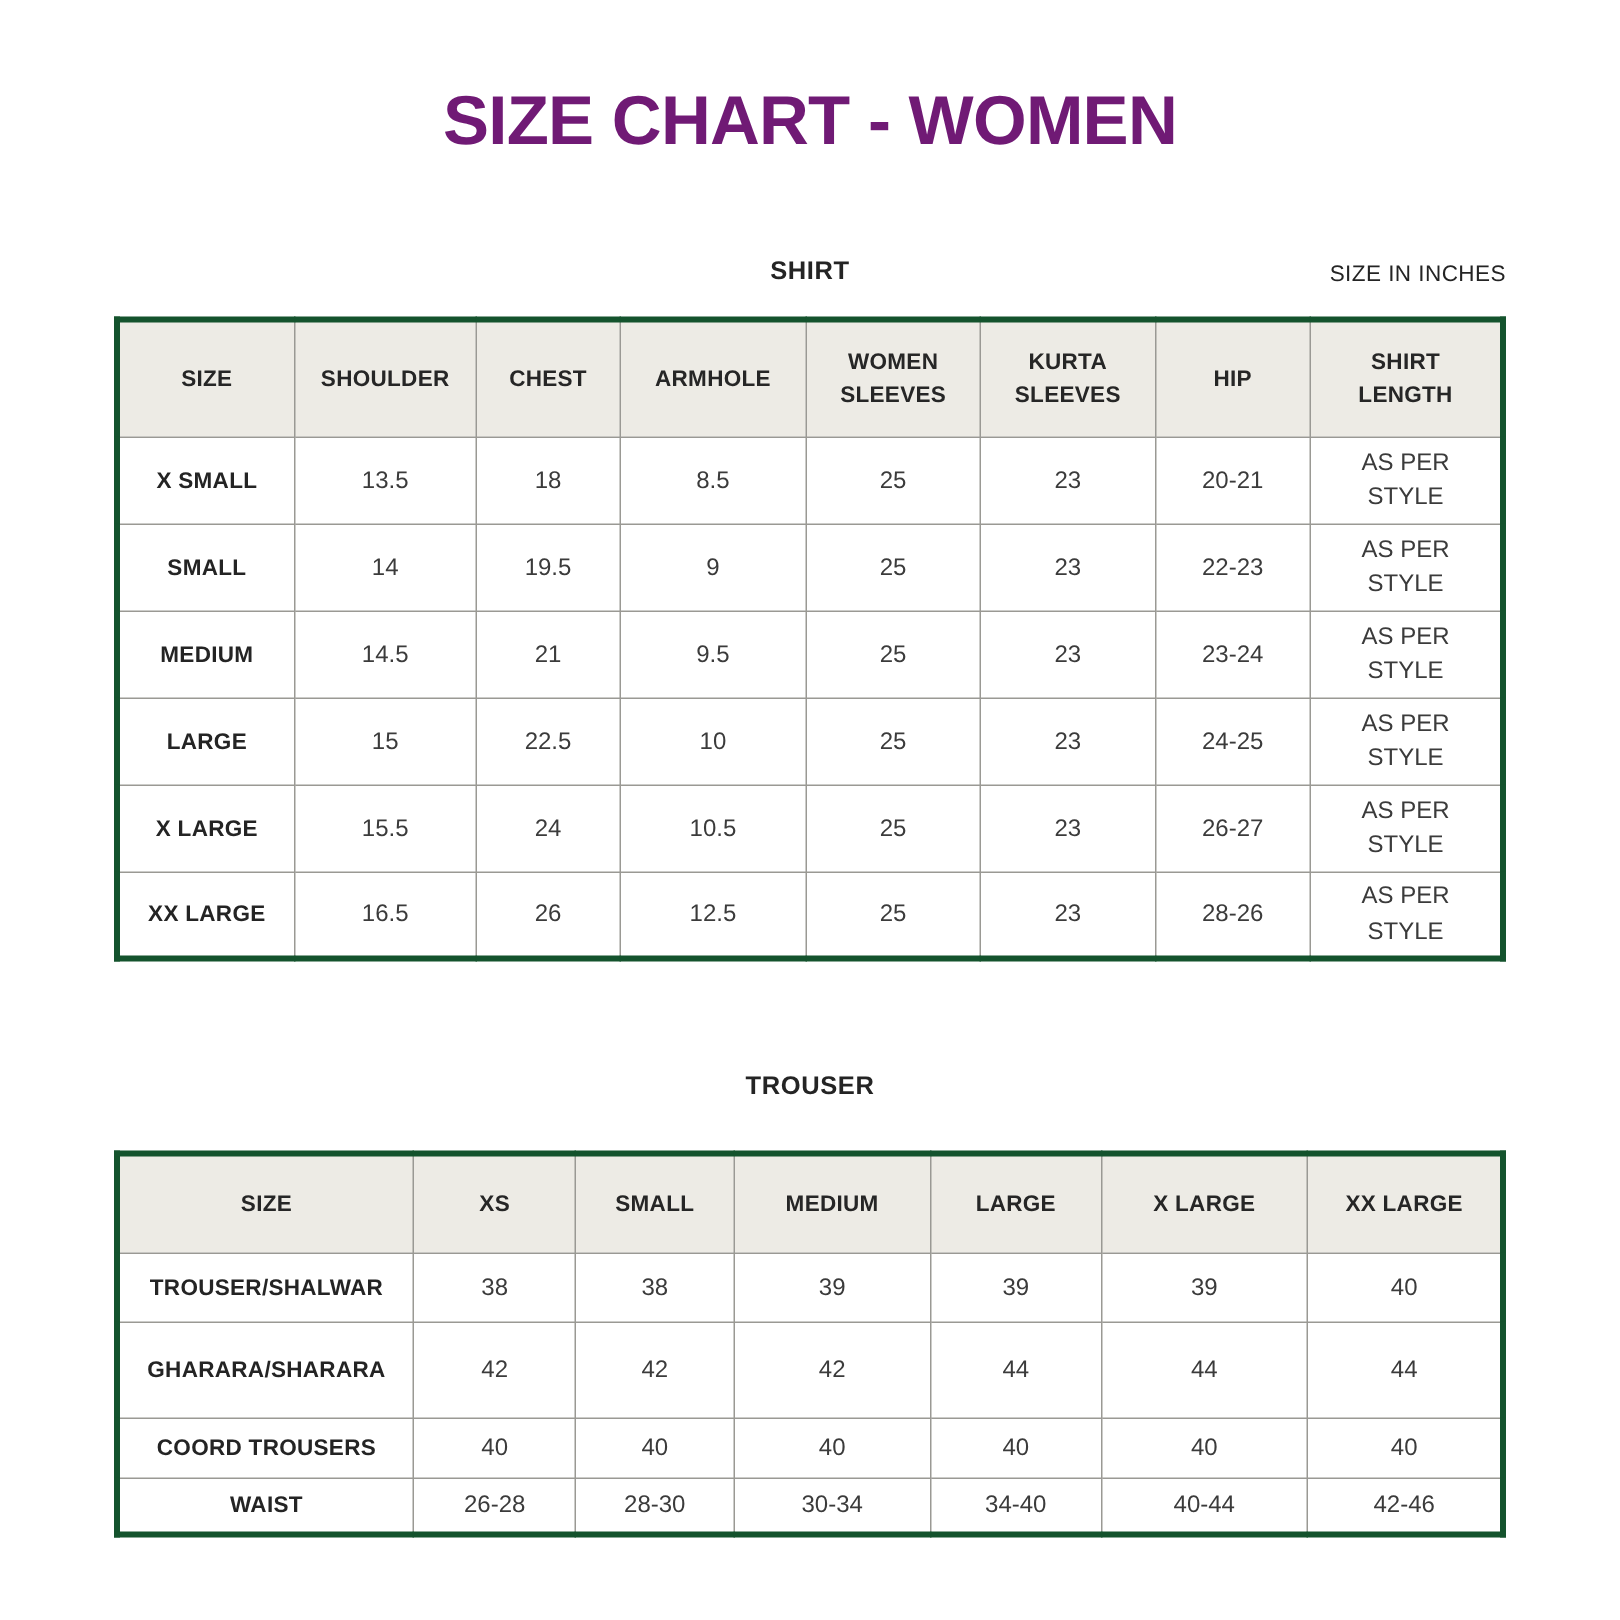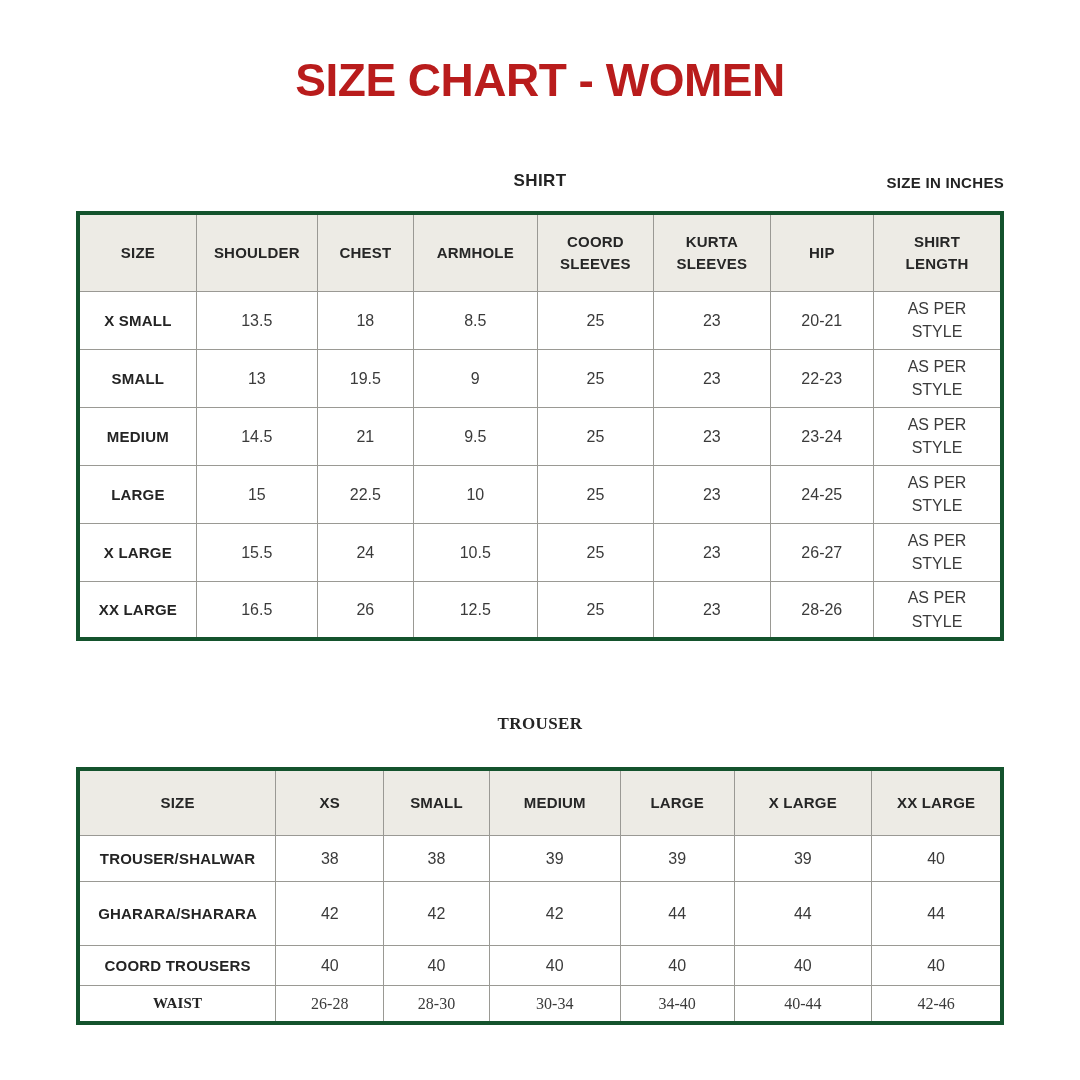--- a/index.html
+++ b/index.html
@@ -16,21 +16,21 @@
     padding: 56px 76px 0 76px;
     overflow: hidden;
     background: #ffffff;
   }
   h1.page-title {
     margin: 0;
     font-size: 46px;
     line-height: 1.05;
     font-weight: bold;
     text-align: center;
-    color: #b91c1c;
+    color: #701a75;
     letter-spacing: -0.5px;
   }
   .section-head {
     position: relative;
     margin-top: 64px;
     text-align: center;
     height: 26px;
   }
   .section-title {
     margin: 0;
@@ -39,28 +39,27 @@
     line-height: 26px;
     font-weight: bold;
     color: #242424;
     letter-spacing: 0.4px;
   }
   .unit-note {
     position: absolute;
     right: 0;
     bottom: 3px;
     font-size: 15px;
-    font-weight: bold;
+    font-weight: normal;
     color: #242424;
     letter-spacing: 0.3px;
   }
   .trouser-head {
     margin-top: 70px;
     height: 26px;
-    font-family: Liberation Serif, serif;
   }
   table.size-table {
     width: 100%;
     border-collapse: collapse;
     table-layout: fixed;
     border: 4px solid #14532d;
   }
   .shirt-table { margin-top: 17px; }
   .trouser-table { margin-top: 30px; }
   .size-table th, .size-table td {
@@ -91,21 +90,21 @@
     color: #3b3b3b;
     line-height: 1.45;
   }
   .shirt-table thead tr { height: 78px; }
   .shirt-table tbody tr { height: 58px; padding-left: 44px; }
   .shirt-table tbody td.style-cell { padding: 4px 26px; }
   .trouser-table thead tr { height: 66px; }
   .trouser-table tbody tr:nth-child(1) { height: 46px; }
   .trouser-table tbody tr:nth-child(2) { height: 64px; }
   .trouser-table tbody tr:nth-child(3) { height: 40px; }
-  .trouser-table tbody tr:nth-child(4) { height: 38px; font-family: Liberation Serif, serif; }
+  .trouser-table tbody tr:nth-child(4) { height: 38px; }
 </style>
 </head>
 <body>
 
 <main class="page">
 
   <h1 class="page-title">SIZE CHART - WOMEN</h1>
 
   <section>
     <div class="section-head">
@@ -123,40 +122,40 @@
           <col style="width:12.6%">
           <col style="width:11.2%">
           <col style="width:13.9%">
       </colgroup>
       <thead>
         <tr>
           <th>SIZE</th>
           <th>SHOULDER</th>
           <th>CHEST</th>
           <th>ARMHOLE</th>
-          <th>COORD SLEEVES</th>
+          <th>WOMEN SLEEVES</th>
           <th>KURTA SLEEVES</th>
           <th>HIP</th>
           <th>SHIRT LENGTH</th>
         </tr>
       </thead>
       <tbody>
         <tr>
           <th class="row-label">X SMALL</th>
           <td>13.5</td>
           <td>18</td>
           <td>8.5</td>
           <td>25</td>
           <td>23</td>
           <td>20-21</td>
           <td class="style-cell">AS PER STYLE</td>
         </tr>
         <tr>
           <th class="row-label">SMALL</th>
-          <td>13</td>
+          <td>14</td>
           <td>19.5</td>
           <td>9</td>
           <td>25</td>
           <td>23</td>
           <td>22-23</td>
           <td class="style-cell">AS PER STYLE</td>
         </tr>
         <tr>
           <th class="row-label">MEDIUM</th>
           <td>14.5</td>

